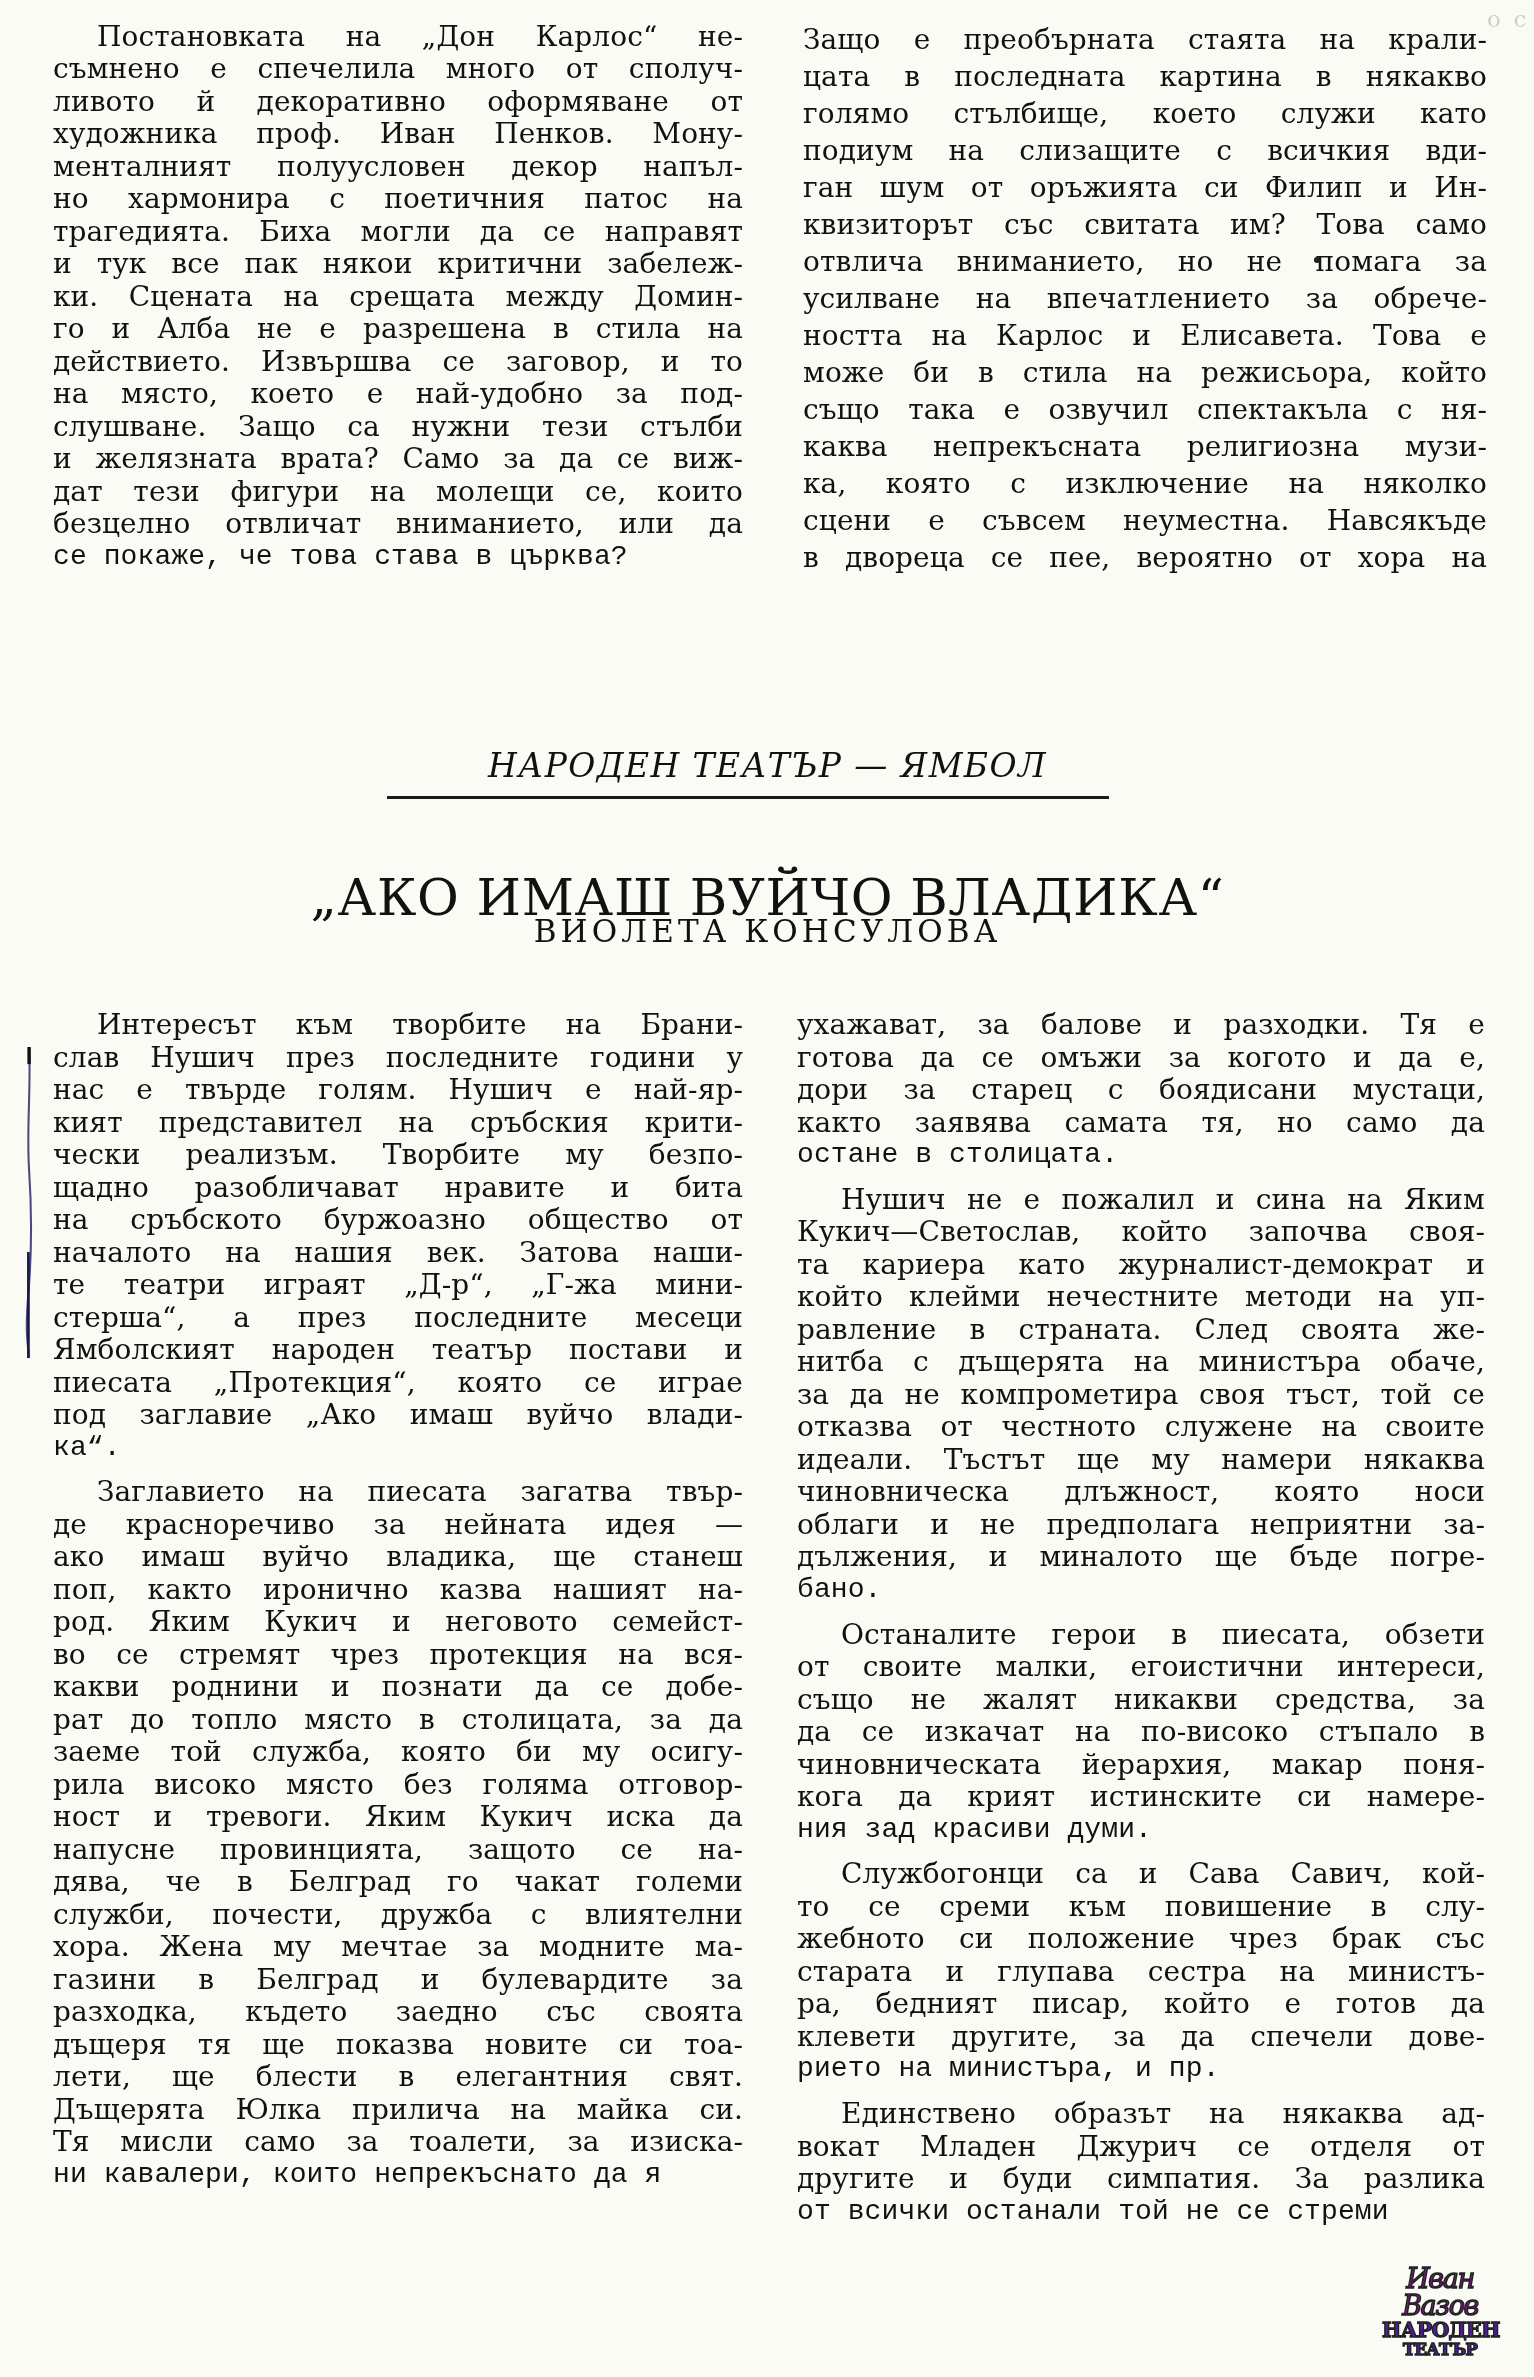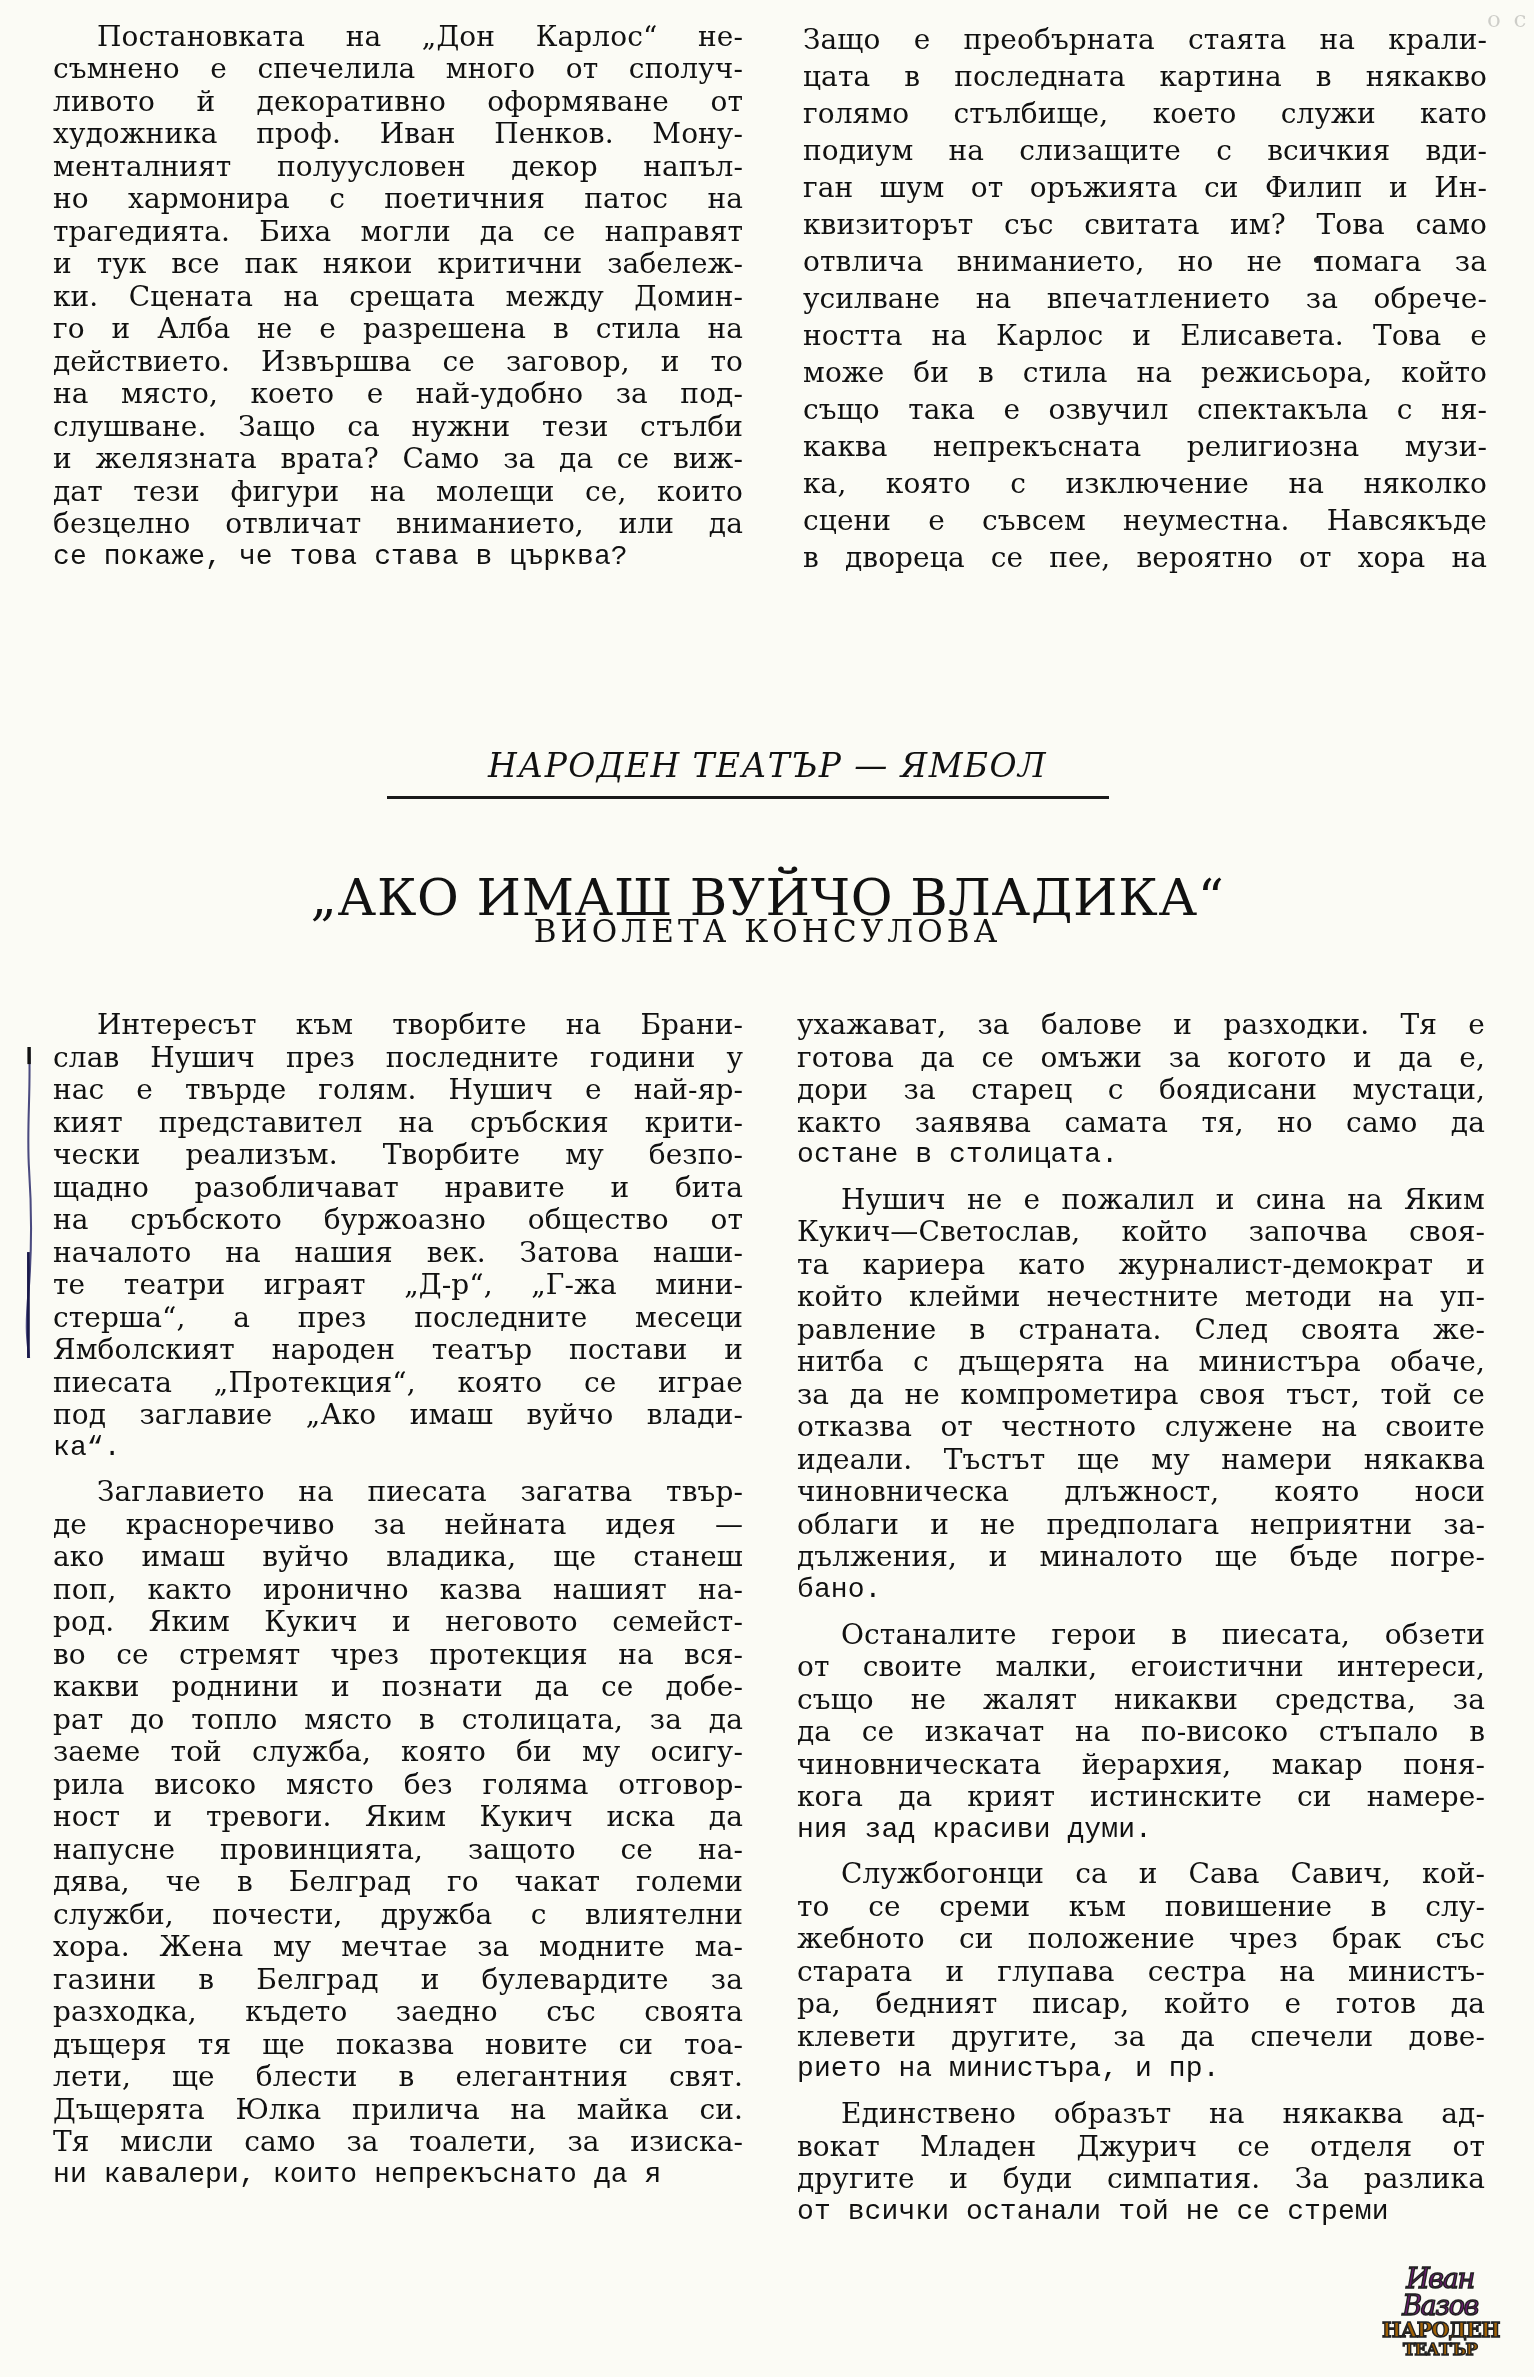--- a/index.html
+++ b/index.html
@@ -52,21 +52,21 @@
       position: absolute; left: 1471px; top: 5.5px; font-size: 23px; color: rgba(0,0,0,0.18); letter-spacing: 2.7px; margin-left: 16px;
     }
     .logo {
       position: absolute; left: 1382px; top: 2265px; width: 116px; height: 89px; text-align: center;
     }
     .logo-script {
       font-family: "DejaVu Serif", serif; font-style: italic; font-size: 27px; line-height: 27px;
       color: #701a75; -webkit-text-stroke: 1.4px #222; letter-spacing: -1.4px;
     }
     .logo-line1, .logo-line2 {
-      font-family: "DejaVu Serif", serif; color: #a16207; -webkit-text-stroke: 1.4px #222; font-weight: bold;
+      font-family: "DejaVu Serif", serif; color: #4c1d95; -webkit-text-stroke: 1.4px #222; font-weight: bold;
     }
     .logo-line1 { font-size: 20.5px; line-height: 22px; letter-spacing: -0.7px; }
     .logo-line2 { font-size: 16.4px; line-height: 18px; letter-spacing: -0.7px; }
   </style>
 </head>
 <body>
 
 <div class="page">
 
   <div class="corner-mark">o c</div>

